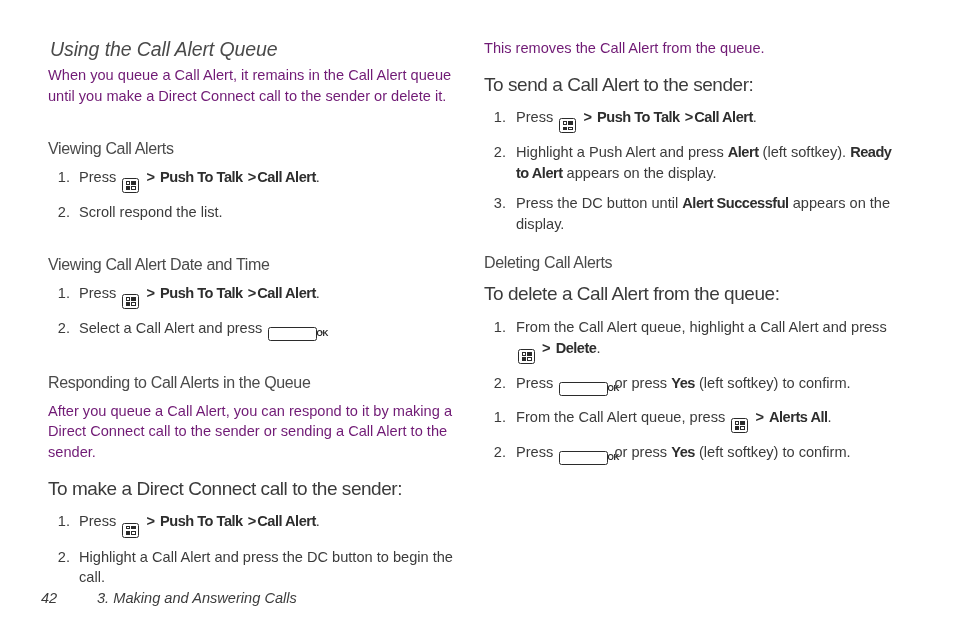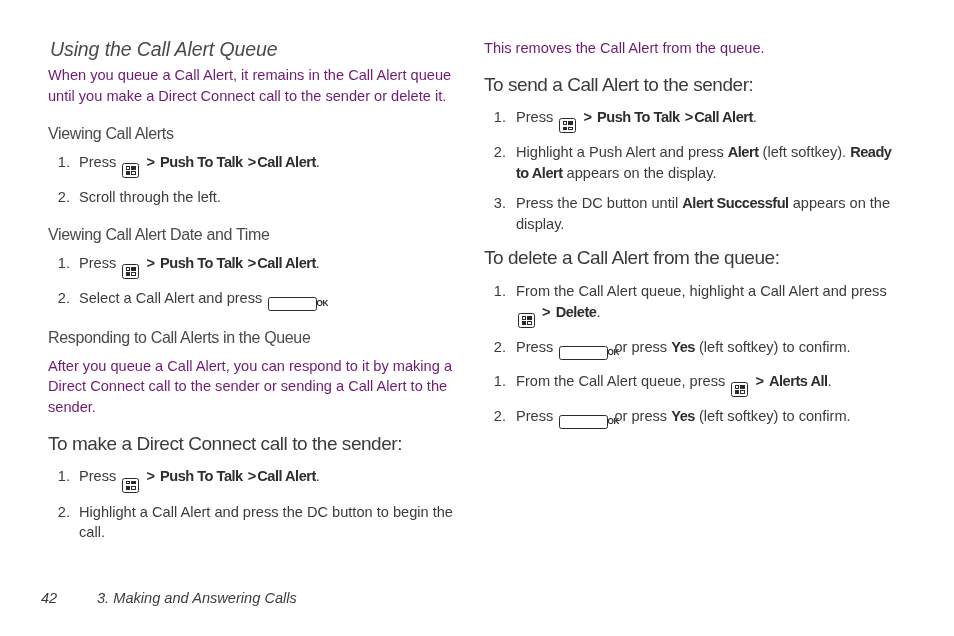--- a/index.html
+++ b/index.html
@@ -35,21 +35,21 @@
     color: #4a4a4a;
     letter-spacing: -0.1px;
     margin: 0 0 4px 2px;
     line-height: 1.2;
   }
   .h-sec {
     font-size: 16px;
     font-weight: normal;
     color: #4a4a4a;
     letter-spacing: -0.35px;
-    margin: 17px 0 8px 0;
+    margin: 32px 0 8px 0;
     line-height: 1.25;
   }
   .col-right .h-sec { margin-top: 19px; }
 
   
   p.body {
     font-size: 14.6px;
     line-height: 1.42;
     margin: 0 0 13px 0;
     color: #701a75;
@@ -180,21 +180,21 @@
               <i></i>
               <i></i>
               <i class="hollow"></i>
             </span></span>
         <span class="gt">&gt;</span>
         <b>Push To Talk</b>
         <span class="gt">&gt;</span><b>Call Alert</b><span>.</span>
       </li>
       <li>
         <span class="num">2.</span>
-        <span>Scroll through the left.</span>
+        <span>Scroll respond the list.</span>
       </li>
     </ol>
 
     <h2 class="h-sec">Viewing Call Alert Date and Time</h2>
     <ol class="steps">
       <li>
         <span class="num">1.</span>
         <span>Press</span>
         <span class="key key-menu"><span class="grid">
               <i class="hollow"></i>
@@ -266,20 +266,21 @@
         <span>appears on the display.</span>
       </li>
       <li>
         <span class="num">3.</span>
         <span>Press the DC button until</span>
         <b>Alert Successful</b>
         <span>appears on the display.</span>
       </li>
     </ol>
 
+    <h2 class="h-sec">Deleting Call Alerts</h2>
 
     <p class="lead">To delete a Call Alert from the queue:</p>
     <ol class="steps">
       <li>
         <span class="num">1.</span>
         <span>From the Call Alert queue, highlight a Call Alert and press</span>
         <span class="key key-menu"><span class="grid">
               <i class="hollow"></i>
               <i></i>
               <i></i>

